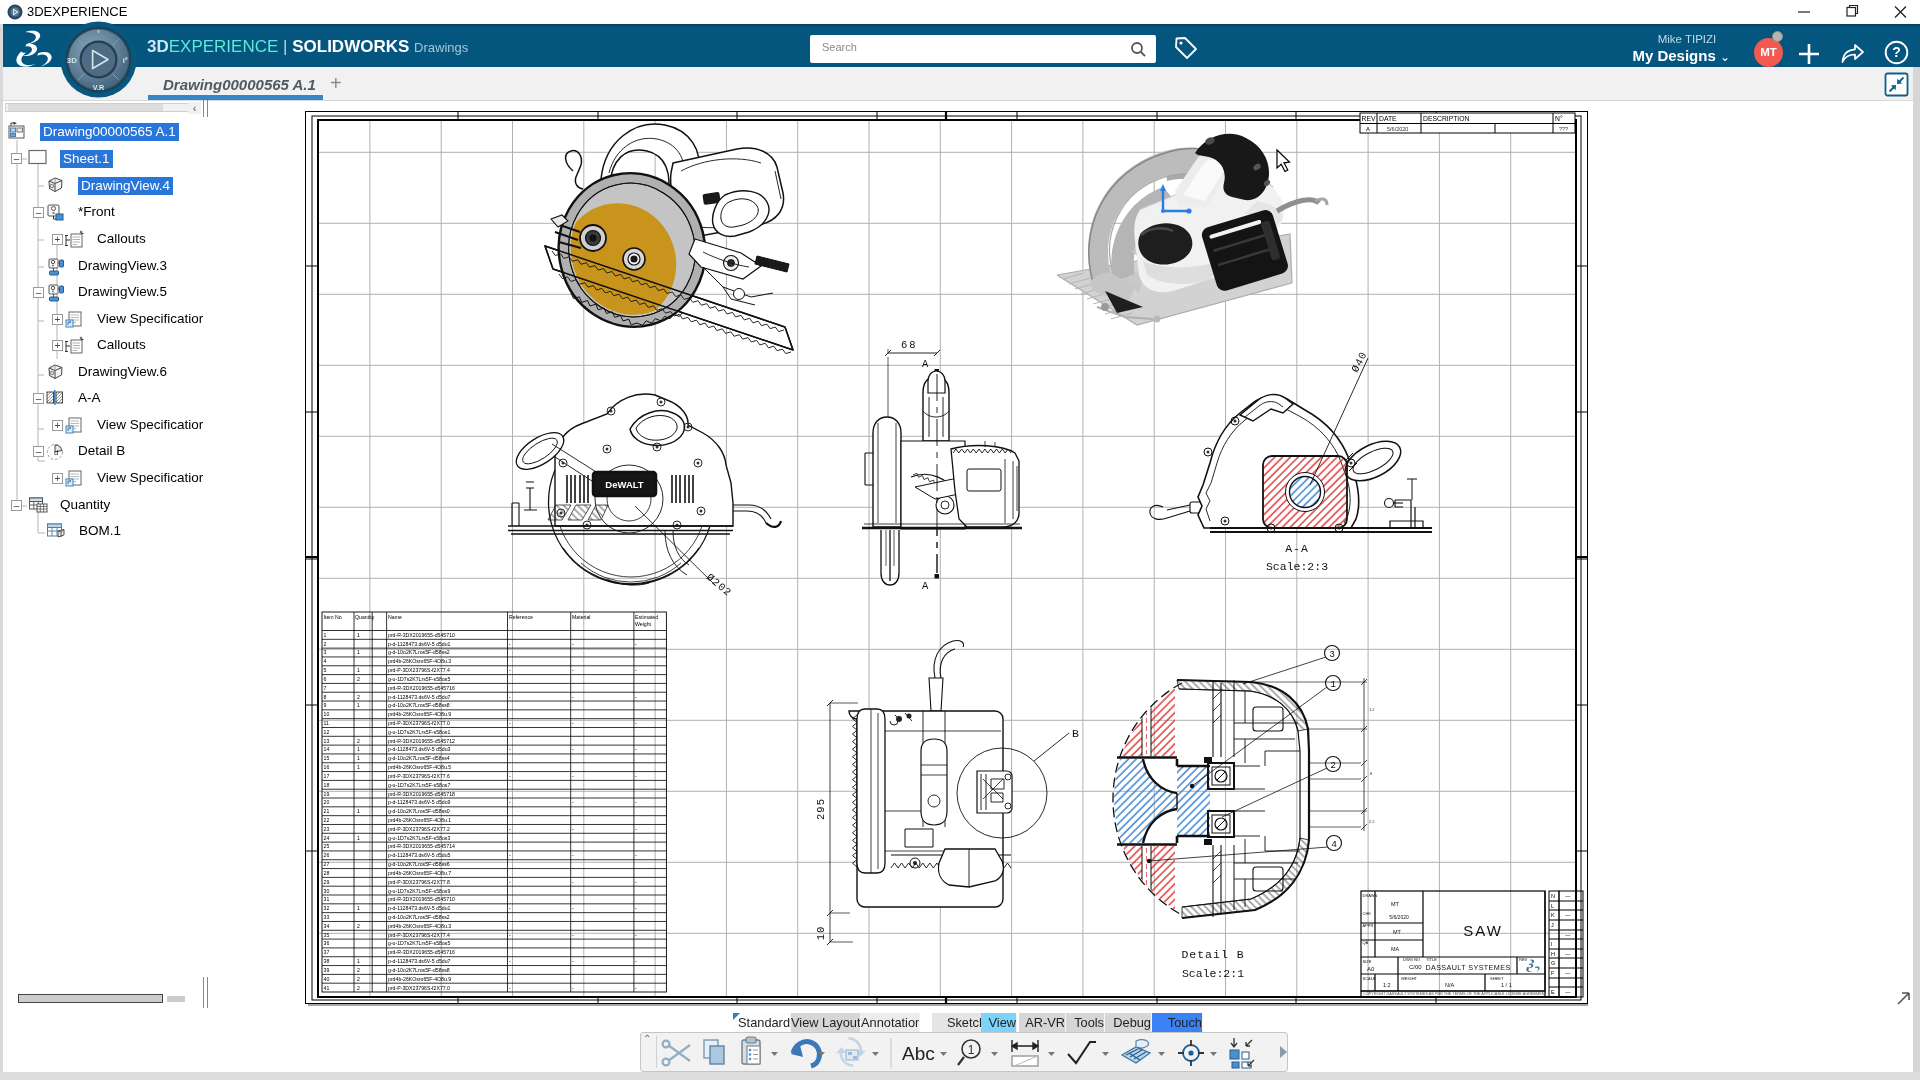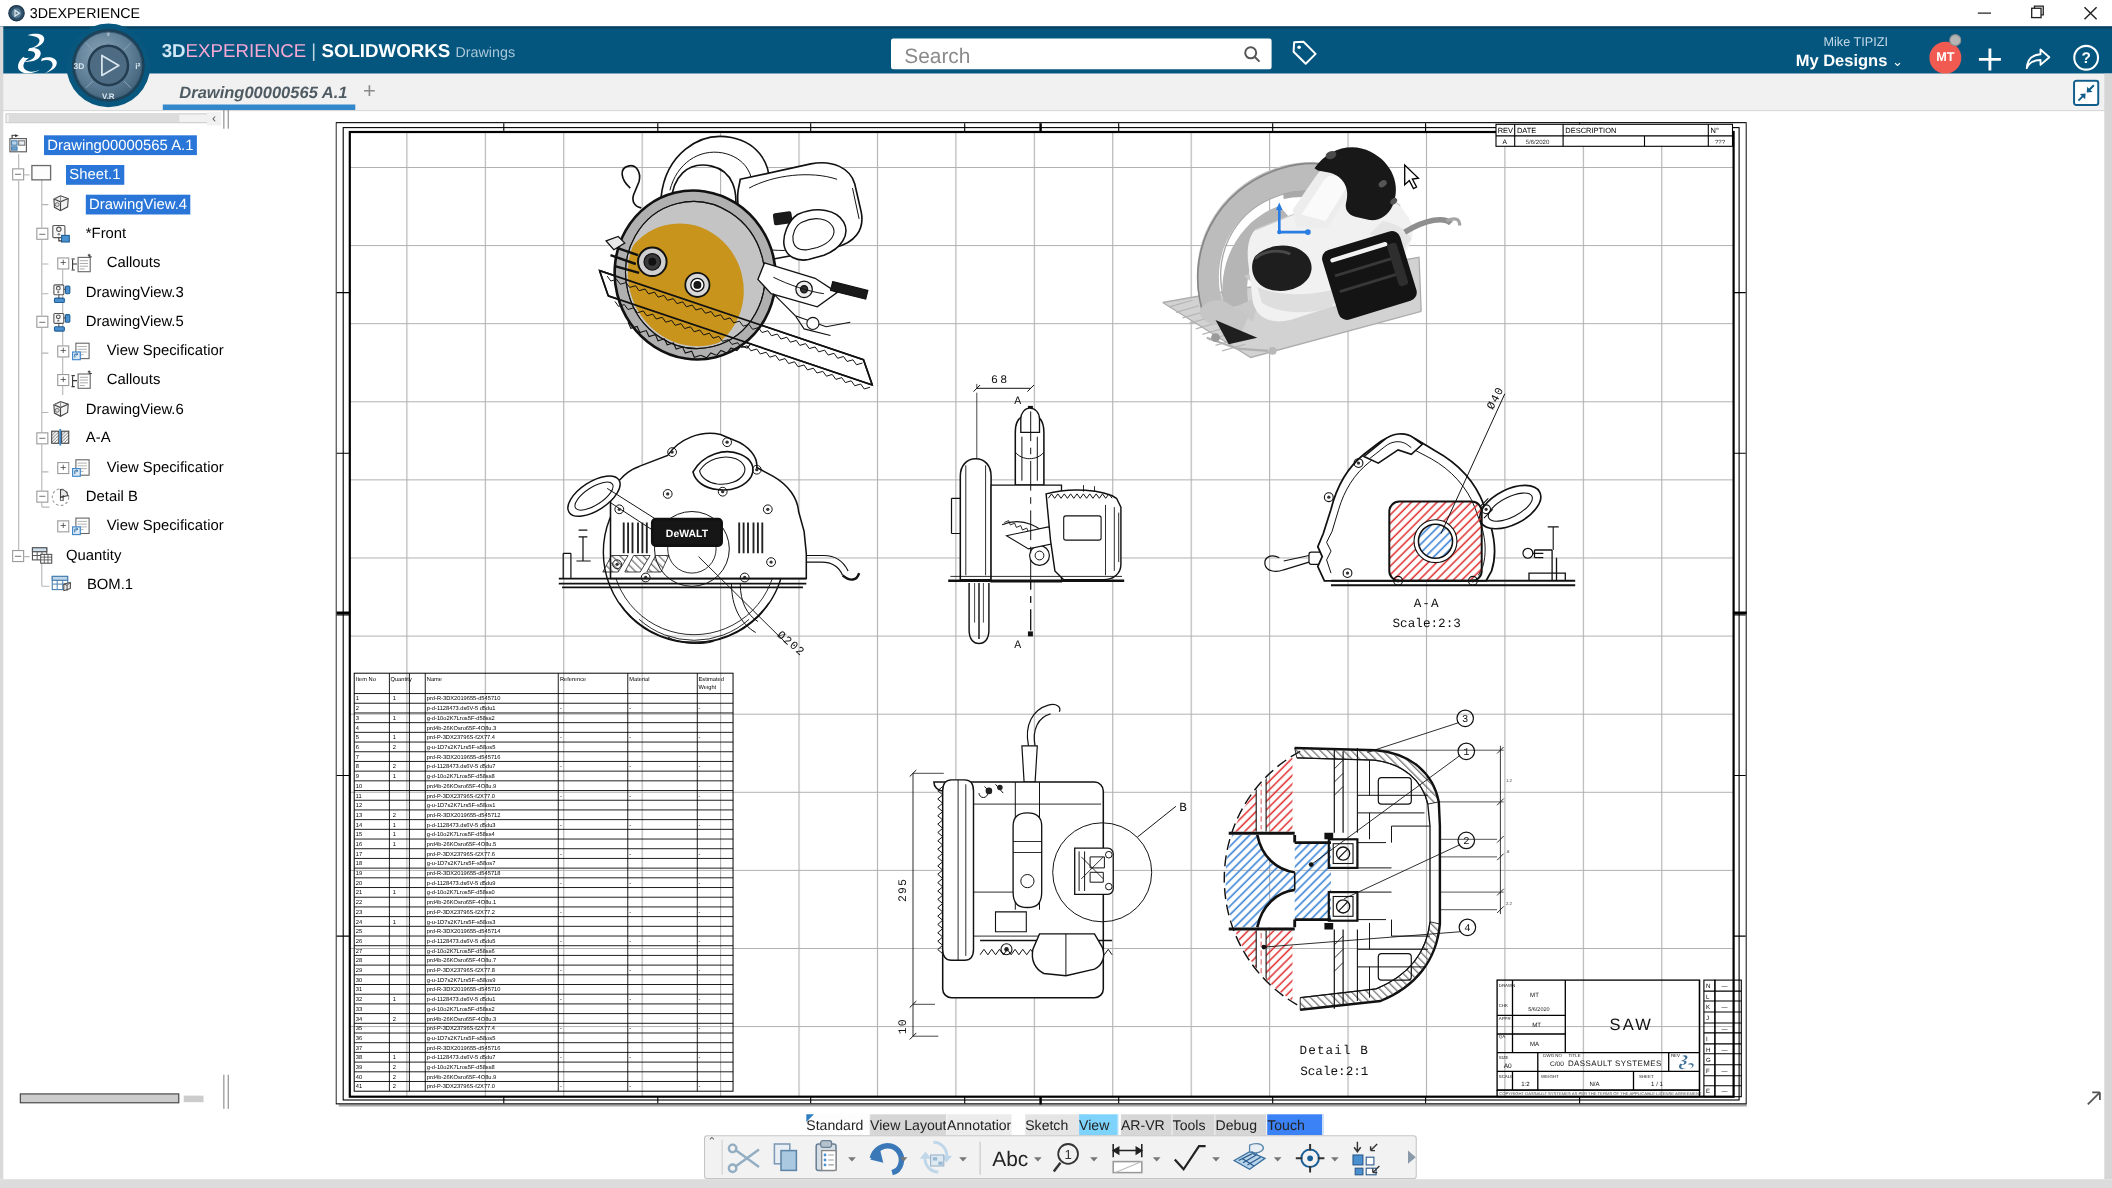--- a/index.html
+++ b/index.html
@@ -8,21 +8,21 @@
 #titlebar .t{position:absolute;left:27px;top:4px;font-size:13px;color:#000;letter-spacing:0px}
 #bluebar{position:absolute;left:0;top:24px;width:1920px;height:43px;background:#04567f;border-top:2px solid #07425f}
 #tabstrip{position:absolute;left:0;top:67px;width:1920px;height:34px;background:#f1f1f1;border-bottom:1px solid #d9d9d9}
 #rightstrip{position:absolute;left:1913px;top:67px;width:7px;height:1005px;background:#d6d6d6}
 #leftstrip{position:absolute;left:0;top:24px;width:3px;height:1048px;background:#d9d9d9}
 #bottomstrip{position:absolute;left:0;top:1072px;width:1920px;height:8px;background:#dcdcdc}
 .treerow{position:absolute;height:18px;font-size:13.5px;color:#000;white-space:nowrap}
 .sel{background:#2a76d8;color:#fff;padding:1px 3px 2px 3px}
 .ebox{position:absolute;width:11px;height:11px;background:#fff;border:1px solid #9a9a9a;font-size:10px;line-height:9px;text-align:center;color:#444}
 svg{display:block}
-.rtab{position:absolute;top:1013px;height:19px;font-size:12.8px;color:#222;text-align:left;line-height:19px;border-right:1px solid #f4f4f4;white-space:nowrap;overflow:hidden}
+.rtab{position:absolute;top:1013px;height:19px;font-size:12.8px;color:#222;text-align:right;line-height:19px;border-right:1px solid #f4f4f4;white-space:nowrap;overflow:hidden}
 </style></head><body>
 
 <div id="titlebar">
  <svg class="abs" style="left:7px;top:4px" width="16" height="16" viewBox="0 0 16 16">
    <circle cx="8" cy="8" r="7" fill="#30506a" stroke="#16324a"></circle>
    <circle cx="8" cy="8" r="4.4" fill="#5a7d96"></circle>
    <path d="M6.6 5.4 L10.6 8 L6.6 10.6 Z" fill="none" stroke="#dfe8ef" stroke-width="1.1"></path>
  </svg>
  <div class="t">3DEXPERIENCE</div>
  <svg class="abs" style="left:1790px;top:0" width="130" height="24" viewBox="0 0 130 24">
@@ -31,23 +31,23 @@
   <path d="M59.5 7.5 V5.5 H67.5 V13.5 H65.5" fill="none" stroke="#222" stroke-width="1.2"></path>
   <path d="M105 6.5 L116 17.5 M116 6.5 L105 17.5" stroke="#222" stroke-width="1.3"></path>
  </svg>
 </div>
 <div id="bluebar">
  <svg class="abs" style="left:14px;top:4px" width="38" height="38" viewBox="0 0 38 38">
    <path d="M11 2 C19.5 -0.8 27.5 1.2 26 6.8 C25 10.5 20 13 15.5 13.7 C20 13.7 24 15.7 22.8 20 C21.4 24.8 14 27 8 25.8 C13 25.6 17 23.5 17.8 20.3 C18.6 17.2 15.6 15.9 11.3 16.4 L12.5 13.9 C17 13.3 21 11.2 21.8 7.8 C22.6 4.3 18.6 2.6 11 2 Z" fill="#fff"></path>
    <path d="M7.2 21.5 C2 26.3 0.8 31.8 4.7 34.7 C9 37.9 17.3 37 22 33.5 C16.6 36 10.6 35.7 8.2 32.6 C5.9 29.6 8.2 25 13 22.3 C10.5 23.2 8.4 22.9 7.2 21.5 Z" fill="#fff"></path>
    <path d="M24 23.2 C30.5 20.8 36.5 22.2 37.5 26.2 C38.5 30.5 33.5 34.7 27 36.4 C31.9 34 34.8 30.5 33.5 27.3 C32.3 24.3 28 23.8 23.4 25.7 Z" fill="#fff"></path>
  </svg>
- <div class="abs" style="left:147px;top:11px;font-size:17px;color:#fff;white-space:nowrap"><b style="color:#cfe6f4">3D</b><span style="color:#f9a8d4">EXPERIENCE</span><span style="color:#bcd4e2"> | </span><b>SOLIDWORKS</b> <span style="font-size:13px;color:#a9c6d8">Drawings</span></div>
+ <div class="abs" style="left:147px;top:11px;font-size:17px;color:#fff;white-space:nowrap"><b style="color:#cfe6f4">3D</b><span style="color:#5eead4">EXPERIENCE</span><span style="color:#bcd4e2"> | </span><b>SOLIDWORKS</b> <span style="font-size:13px;color:#a9c6d8">Drawings</span></div>
  <div class="abs" style="left:810px;top:9px;width:346px;height:28px;background:#fff;border-radius:2px">
-   <div style="position:absolute;left:12px;top:6px;font-size:19px;color:#8a8a8a">Search</div>
+   <div style="position:absolute;left:12px;top:6px;font-size:11px;color:#8a8a8a">Search</div>
    <svg class="abs" style="left:320px;top:6px" width="17" height="17" viewBox="0 0 17 17">
         <circle cx="7" cy="7" r="5" fill="none" stroke="#555" stroke-width="1.8"></circle>
         <path d="M10.8 10.8 L15 15" stroke="#555" stroke-width="1.8"></path>
       </svg>
  </div>
  <svg class="abs" style="left:1172px;top:8px" width="28" height="28" viewBox="0 0 28 28">
    <path d="M13 4 L24 15 L15 24 L4 13 L4.5 4.5 Z" fill="none" stroke="#fff" stroke-width="1.8" stroke-linejoin="round"></path>
    <circle cx="9" cy="9" r="1.6" fill="#fff"></circle>
  </svg>
  <div class="abs" style="left:1642px;top:7px;width:90px;text-align:center;font-size:11.5px;color:#c3d9e8">Mike TIPIZI</div>

